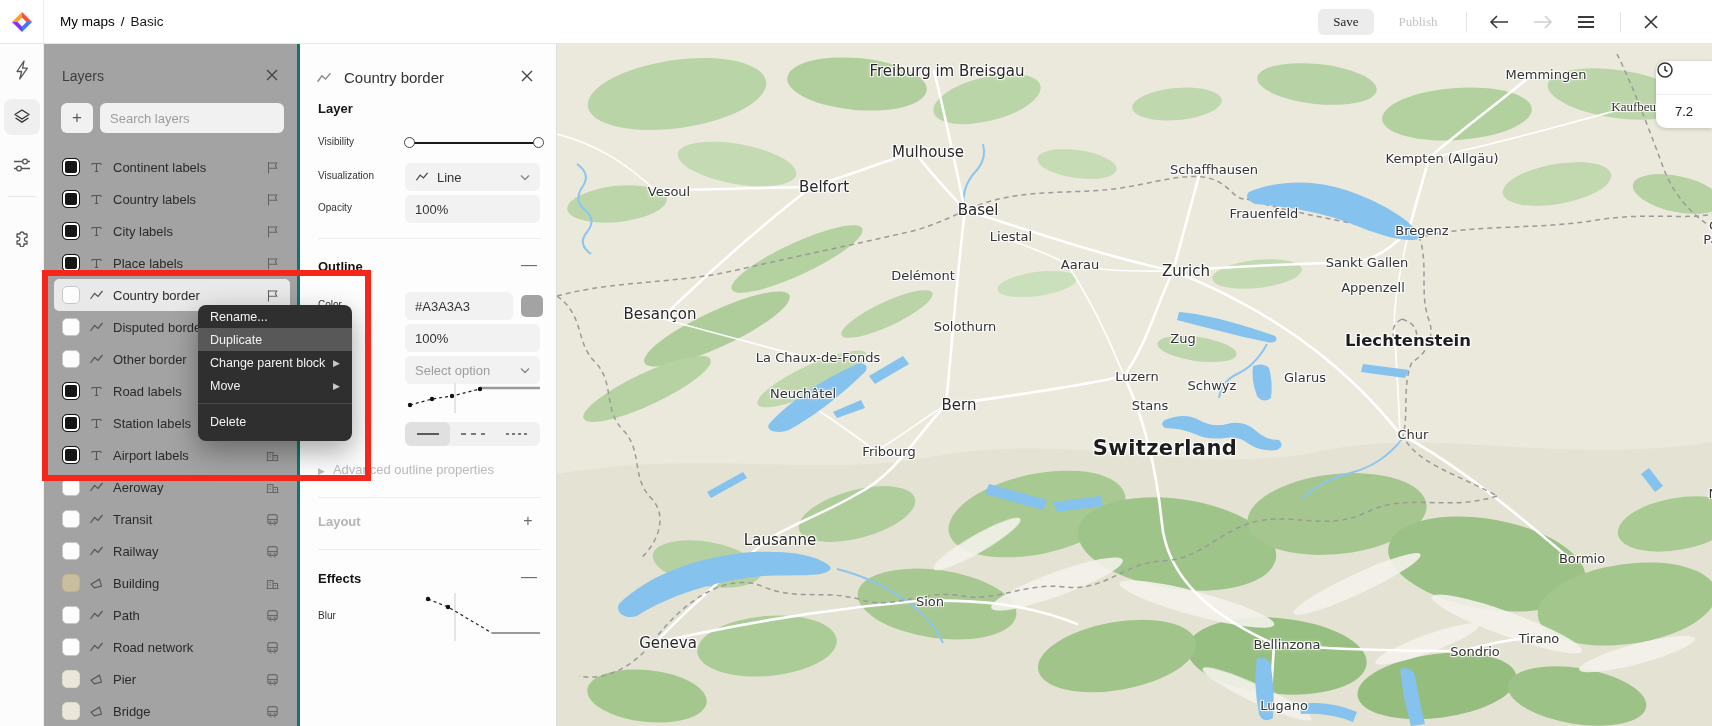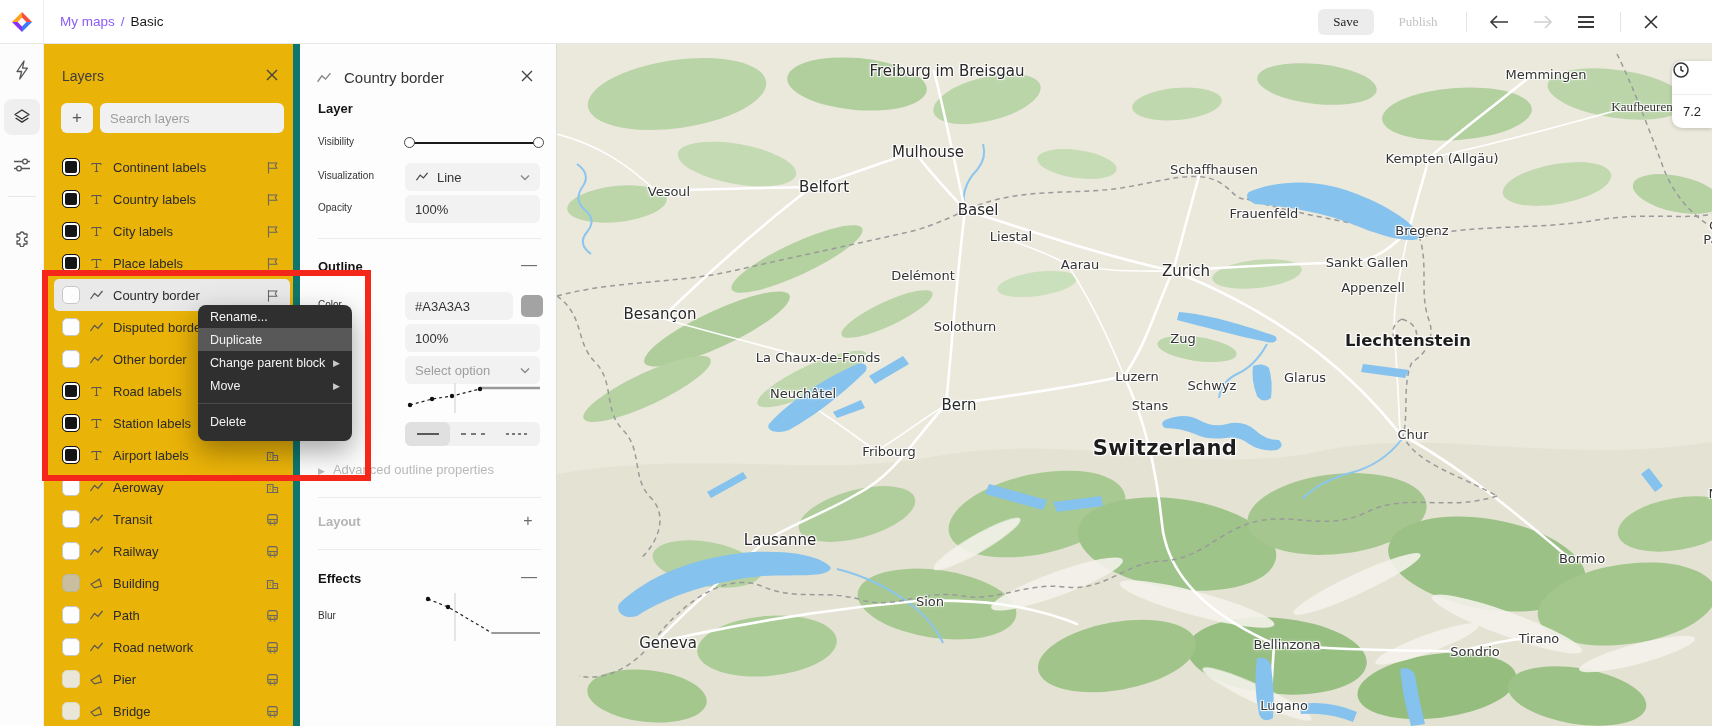--- a/index.html
+++ b/index.html
@@ -8,40 +8,40 @@
   .abs { position:absolute; }
   #stage { position:relative; width:1712px; height:726px; }
 
   
   #topbar { left:0; top:0; width:1712px; height:44px; background:#fff;
     border-bottom:1px solid #e7e7e7; z-index:20; }
   #logo-cell { left:0; top:0; width:44px; height:43px; border-right:1px solid #ededed;
     display:flex; align-items:center; justify-content:center; }
   #breadcrumb { left:60px; top:0; height:43px; display:flex; align-items:center;
     font-size:13.5px; gap:6px; }
-  #breadcrumb .muted { color:#8b5cf6; }
+  #breadcrumb .muted { color:#000000; }
   #breadcrumb .current { color:#1a1a1a; }
   .tb-btn { top:9px; height:26px; border-radius:6px; display:flex; align-items:center;
     justify-content:center; font-size:13px;font-family:Liberation Serif, serif; }
   #save-btn { left:1318px; width:56px; background:#ececec; color:#1c1c1c; }
   #publish-btn { left:1388px; width:60px; color:#c3c3c3; }
   .tb-sep { top:12px; width:1px; height:20px; background:#e4e4e4; }
   .tb-icon { top:11px; width:22px; height:22px; display:flex; align-items:center; justify-content:center; }
 
   
   #rail { left:0; top:44px; width:44px; height:682px; background:#fcfcfc;
     border-right:1px solid #ededed; z-index:10; }
   .rail-icon { left:4px; width:36px; height:36px; display:flex; align-items:center;
     justify-content:center; border-radius:8px; }
   .rail-icon.active { background:#efefef; }
   #rail-divider { left:8px; top:152px; width:28px; height:1px; background:#e6e6e6; }
 
   
-  #layers-panel { left:44px; top:44px; width:256px; height:682px; background:#eab308;
-    border-right:7px solid #0f766e; z-index:10; }
+  #layers-panel { left:44px; top:44px; width:256px; height:682px; background:#a3a3a3;
+    border-right:3px solid #0f766e; z-index:10; }
   #layers-title { left:18px; top:24px; font-size:14px; color:#3d3d3d; }
   #layers-close { left:221px; top:24px; width:16px; height:16px; }
   #add-layer-btn { left:17px; top:59px; width:32px; height:30px; background:#f1f1f1;
     border-radius:6px; display:flex; align-items:center; justify-content:center;
     color:#555; font-size:17px; }
   #layer-search { left:56px; top:59px; width:184px; height:30px; background:#f1f1f1;
     border:none; border-radius:6px; padding:0 10px; font-size:13px; color:#333;
     font-family:"Liberation Sans",sans-serif; }
   #layer-search::placeholder { color:#9d9d9d; }
   #layer-list { left:0; top:107px; width:256px; }
@@ -107,21 +107,21 @@
   #map svg { position:absolute; left:0; top:0; }
   #map-labels { position:absolute; left:13px; top:0; width:100%; height:100%; }
   .ml { position:absolute; transform:translate(-50%,-50%); white-space:nowrap; color:#333;
     font-family:"DejaVu Sans",sans-serif;
     text-shadow:-1px -1px 0 rgba(255,255,255,.85), 1px -1px 0 rgba(255,255,255,.85),
       -1px 1px 0 rgba(255,255,255,.85), 1px 1px 0 rgba(255,255,255,.85), 0 0 4px #fff; }
   .ml.town { font-size:13px; }
   .ml.city { font-size:15px; color:#282828; }
   .ml.country { font-size:21px; font-weight:bold; color:#1d1d1d; letter-spacing:.4px; }
   .ml.country-sm { font-size:16.5px; font-weight:bold; color:#1d1d1d; }
-  #map-card { position:absolute; right:0; top:17px; width:40px; background:#fff;
+  #map-card { position:absolute; right:0; top:17px; width:56px; background:#fff;
     border-radius:10px 0 0 10px; box-shadow:0 1px 4px rgba(0,0,0,.18); z-index:5; }
   #map-card .cell { height:33px; display:flex; align-items:center; justify-content:center; }
   #map-card .cdiv { height:1px; background:#ececec; }
   #zoom-level { font-size:13px; color:#222; }
 </style>
 </head>
 <body>
 
 <div id="stage">
 

